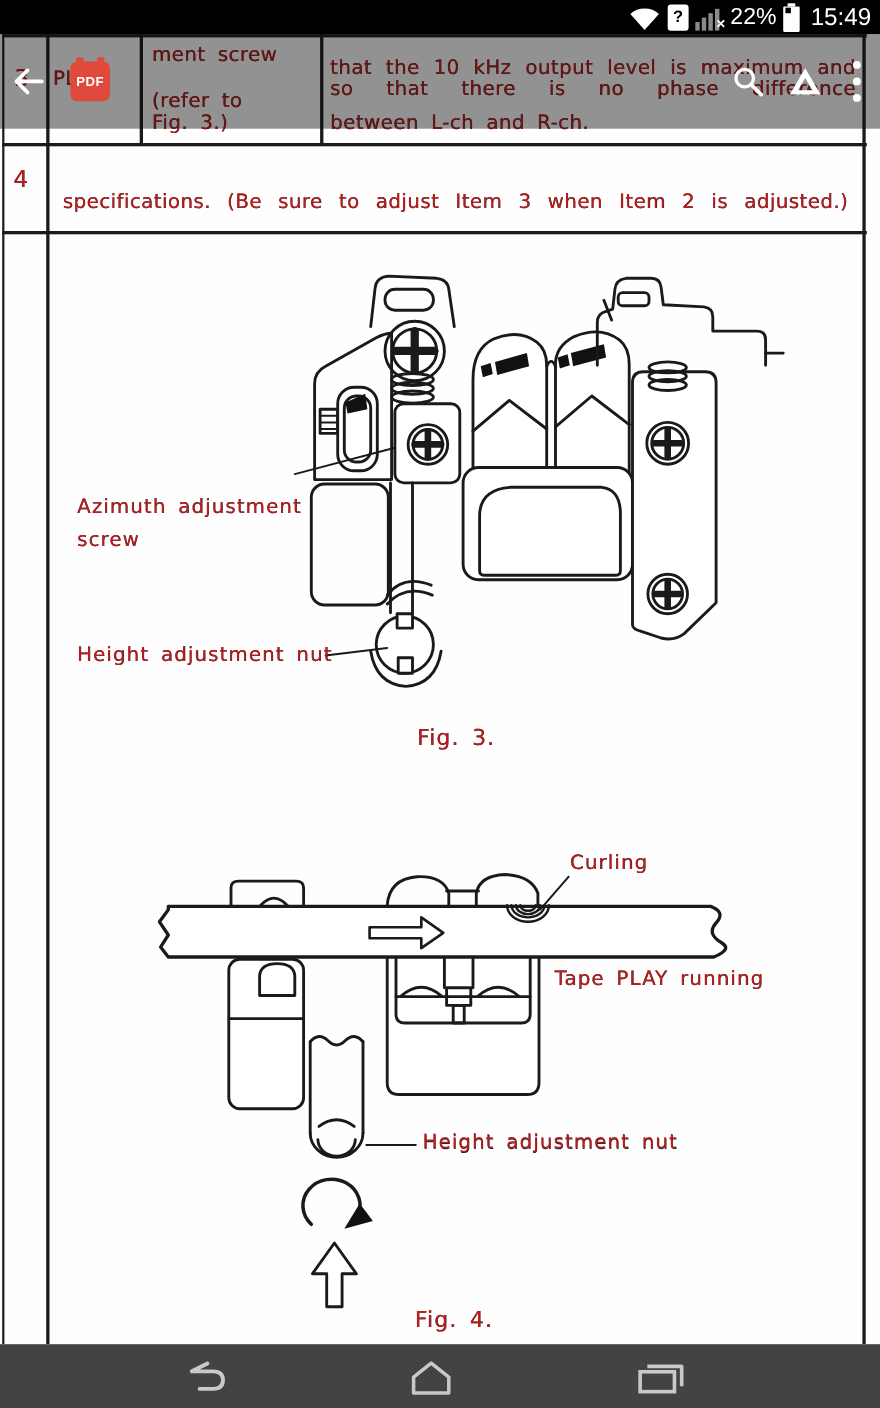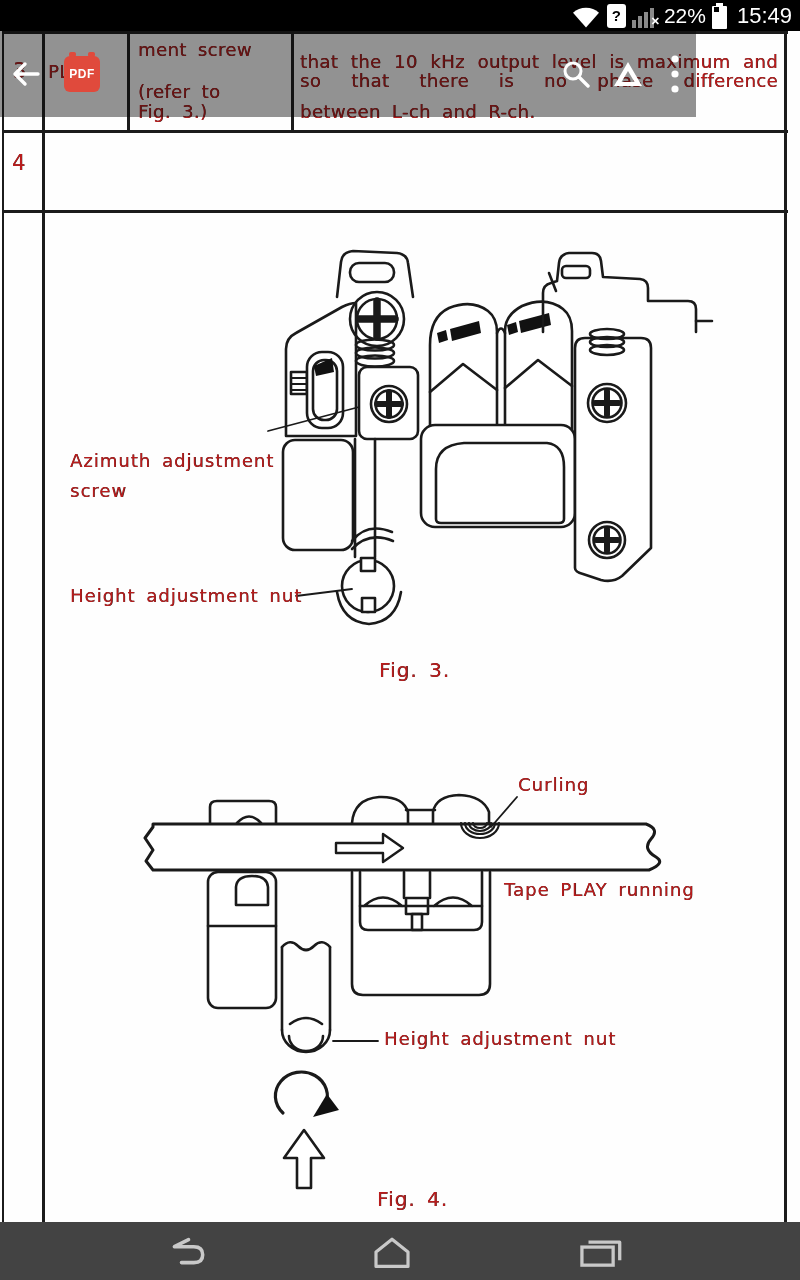--- a/index.html
+++ b/index.html
@@ -12,21 +12,21 @@
   .sb-item{margin-right:6px;display:flex;align-items:center;}
   .simq{width:19px;height:24px;background:#fff;border-radius:3px;color:#000;font-weight:bold;
         font-size:15px;display:flex;align-items:center;justify-content:center;}
   .sigwrap{position:relative;width:26px;height:24px;}
   .sigx{position:absolute;right:-2px;bottom:0;color:#fff;font-size:11px;font-weight:bold;}
   .batt{position:relative;width:15px;height:23px;background:#fff;border-radius:1px;margin-top:3px;}
   .batt:before{content:"";position:absolute;left:4px;top:-3px;width:7px;height:3px;background:#fff;}
   .batt .lvl{position:absolute;left:2px;top:1px;width:5px;height:5px;background:#000;}
   .time{font-size:22px;margin:0 8px 0 4px;}
   
-  .app-bar{position:absolute;left:0;top:31px;width:696px;height:86px;background:rgba(10,10,10,0.44);
+  .app-bar{position:absolute;left:0;top:31px;width:800px;height:86px;background:rgba(10,10,10,0.44);
            z-index:30;display:flex;align-items:center;}
   .ab-title{color:#fff;font-size:28px;margin-left:10px;white-space:nowrap;overflow:hidden;
             text-overflow:ellipsis;max-width:470px;font-weight:400;}
   .ab-spacer{flex:1;}
   .iconbtn{width:52px;height:60px;display:flex;align-items:center;justify-content:center;}
   .pdf-badge{position:relative;width:36px;height:36px;background:#e04a3c;border-radius:6px;
              margin-left:12px;display:flex;align-items:center;justify-content:center;}
   .pdf-badge:before{content:"";position:absolute;top:-4px;left:5px;width:7px;height:5px;background:#e04a3c;border-radius:2px;}
   .pdf-badge:after{content:"";position:absolute;top:-4px;right:5px;width:7px;height:5px;background:#e04a3c;border-radius:2px;}
   .pdf-badge span{color:#fff;font-size:12px;font-weight:bold;letter-spacing:0.5px;}
@@ -53,20 +53,21 @@
     <div class="scan itemnum" style="left:13px;top:28px;">3</div>
     <div class="scan" style="left:48px;top:30px;">PLAY</div>
     <div class="scan" style="left:138px;top:8px;">ment screw</div>
     <div class="scan" style="left:138px;top:50px;">(refer to</div>
     <div class="scan" style="left:138px;top:70px;">Fig. 3.)</div>
     <div class="scan just" style="left:300px;top:20px;width:478px;">that the 10 kHz output level is maximum and</div>
     <div class="scan just" style="left:300px;top:39px;width:478px;">so that there is no phase difference</div>
     <div class="scan" style="left:300px;top:70px;">between L-ch and R-ch.</div>
 
     <div class="scan itemnum" style="left:12px;top:120px;">4</div>
+    <div class="scan just" style="left:57px;top:142px;width:714px;">specifications. (Be sure to adjust Item 3 when Item 2 is adjusted.)</div>
 
     <div class="bl" style="left:2px;top:0;width:786px;height:3px;"></div>
     <div class="bl" style="left:2px;top:99px;width:786px;height:3px;"></div>
     <div class="bl" style="left:2px;top:179px;width:786px;height:3px;"></div>
     <div class="bl" style="left:2px;top:0;width:2px;height:1191px;"></div>
     <div class="bl" style="left:784px;top:0;width:3px;height:1191px;"></div>
     <div class="bl" style="left:42px;top:0;width:3px;height:1191px;"></div>
     <div class="bl" style="left:127px;top:0;width:3px;height:100px;"></div>
     <div class="bl" style="left:291px;top:0;width:3px;height:100px;"></div>
 

